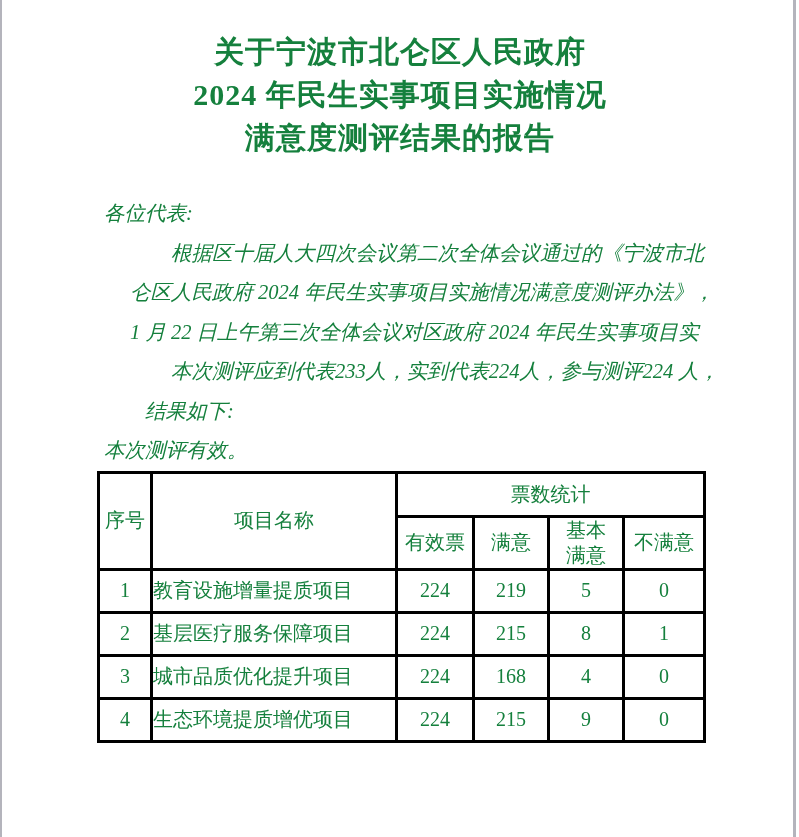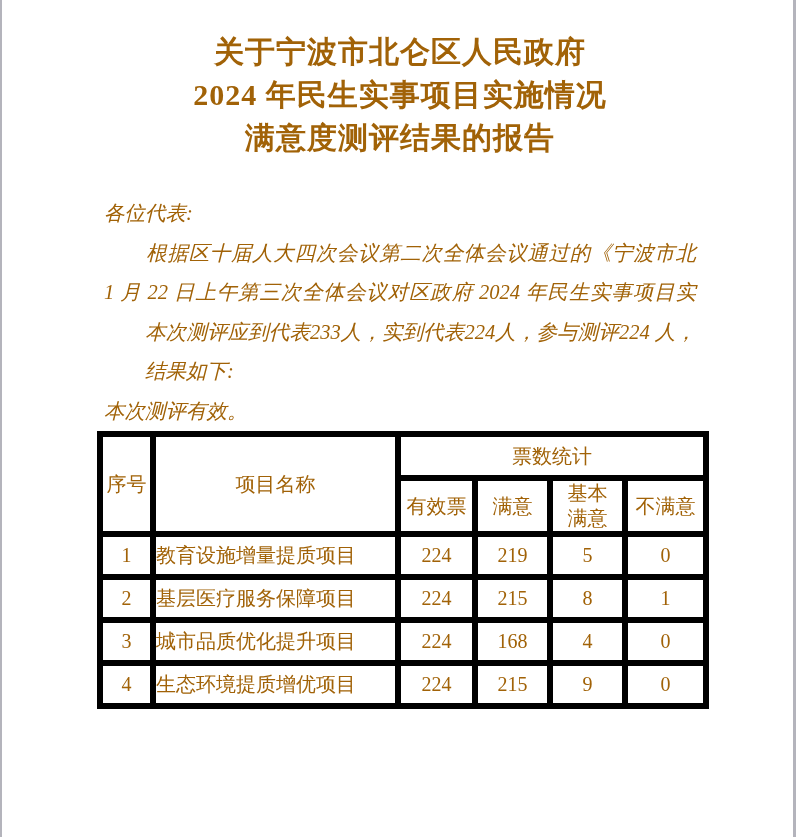--- a/index.html
+++ b/index.html
@@ -2,21 +2,21 @@
 <html><head>
 <meta charset="utf-8">
 <style>
   * { margin:0; padding:0; box-sizing:border-box; }
   html, body { background:#ffffff; }
   .page {
     position:relative;
     width:799px; height:837px;
     background:#ffffff;
     overflow:hidden;
-    color:#a16207;
+    color:#15803d;
     font-family:"Liberation Serif","DejaVu Serif",serif;
   }
   .edge { position:absolute; top:0; bottom:0; background:#b4b4bc; }
   .edge-left  { left:0;  width:2px; }
   .edge-right { left:793px; width:3px; }
 
   .doc { position:absolute; left:104px; top:30px; width:592px; }
 
   .title {
     text-align:center;
@@ -25,32 +25,32 @@
     line-height:43px;
     letter-spacing:1px;
   }
 
   .body-block {
     margin-top:35px;
     font-size:20.5px;
     line-height:39.5px;
   }
   .line { white-space:nowrap;font-style:italic; }
-  .line.stretch { text-align:justify; text-align-last:justify; }
+  .line.stretch { text-align:justify; text-align-last:justify;margin-left:26px; }
 
   table.results {
     margin-left:-7px;
     border-collapse:collapse;
     table-layout:fixed;
     width:606px;
     border:2px solid #000;
     font-size:20px;
   }
   .results th, .results td {
-    border:6px solid #000000;
+    border:3px solid #000000;
     font-weight:normal;
     text-align:center;
     vertical-align:middle;
     padding:0;
     overflow:hidden;
   }
   tr.hr1 th { height:44px; }
   tr.hr2 th { height:51px; }
   tr.data td { height:43px; }
   td.proj { text-align:left; }
@@ -68,20 +68,21 @@
 
     <div class="title">
       <div class="title-line">关于宁波市北仑区人民政府</div>
       <div class="title-line">2024 年民生实事项目实施情况</div>
       <div class="title-line">满意度测评结果的报告</div>
     </div>
 
     <div class="body-block">
       <div class="line">各位代表:</div>
       <div class="line stretch">　　根据区十届人大四次会议第二次全体会议通过的《宁波市北</div>
+      <div class="line stretch">仑区人民政府 2024 年民生实事项目实施情况满意度测评办法》，</div>
       <div class="line stretch">1 月 22 日上午第三次全体会议对区政府 2024 年民生实事项目实</div>
       <div class="line stretch">　　本次测评应到代表233人，实到代表224人，参与测评224 人，</div>
       <div class="line">　　结果如下:</div>
       <div class="line">本次测评有效。</div>
     </div>
 
     <table class="results">
       <colgroup>
         <col style="width:53px">
           <col style="width:245px">

